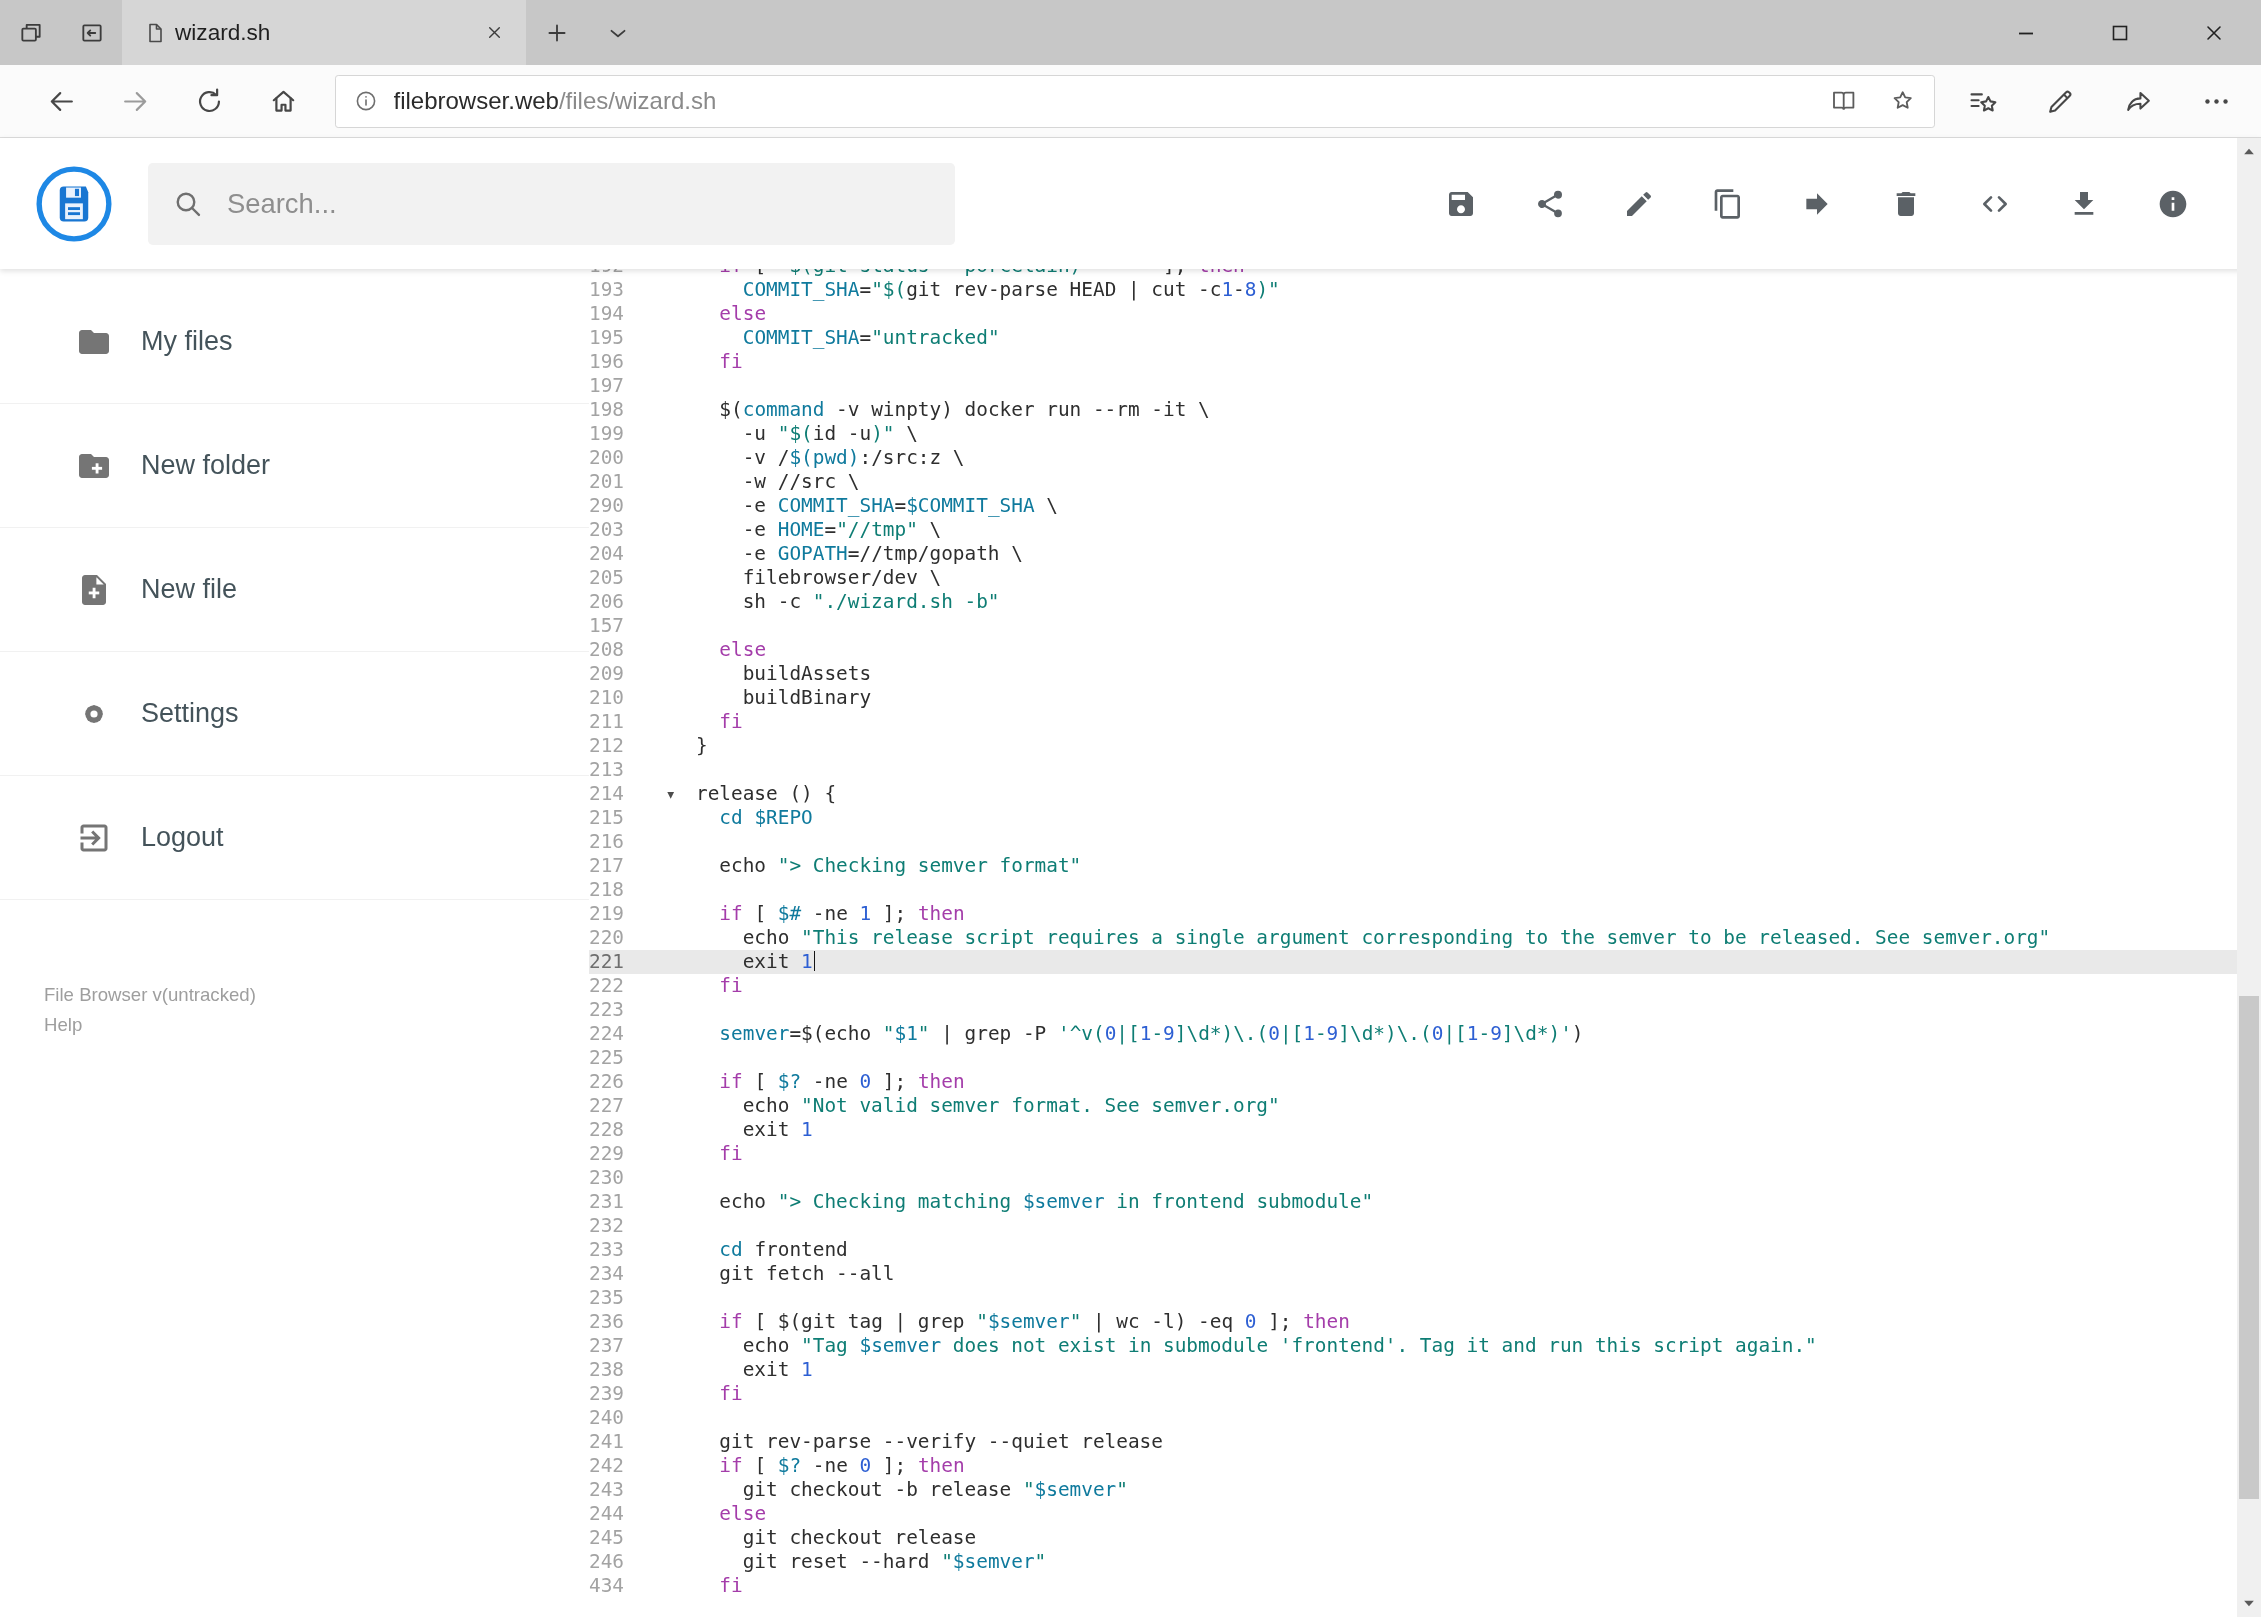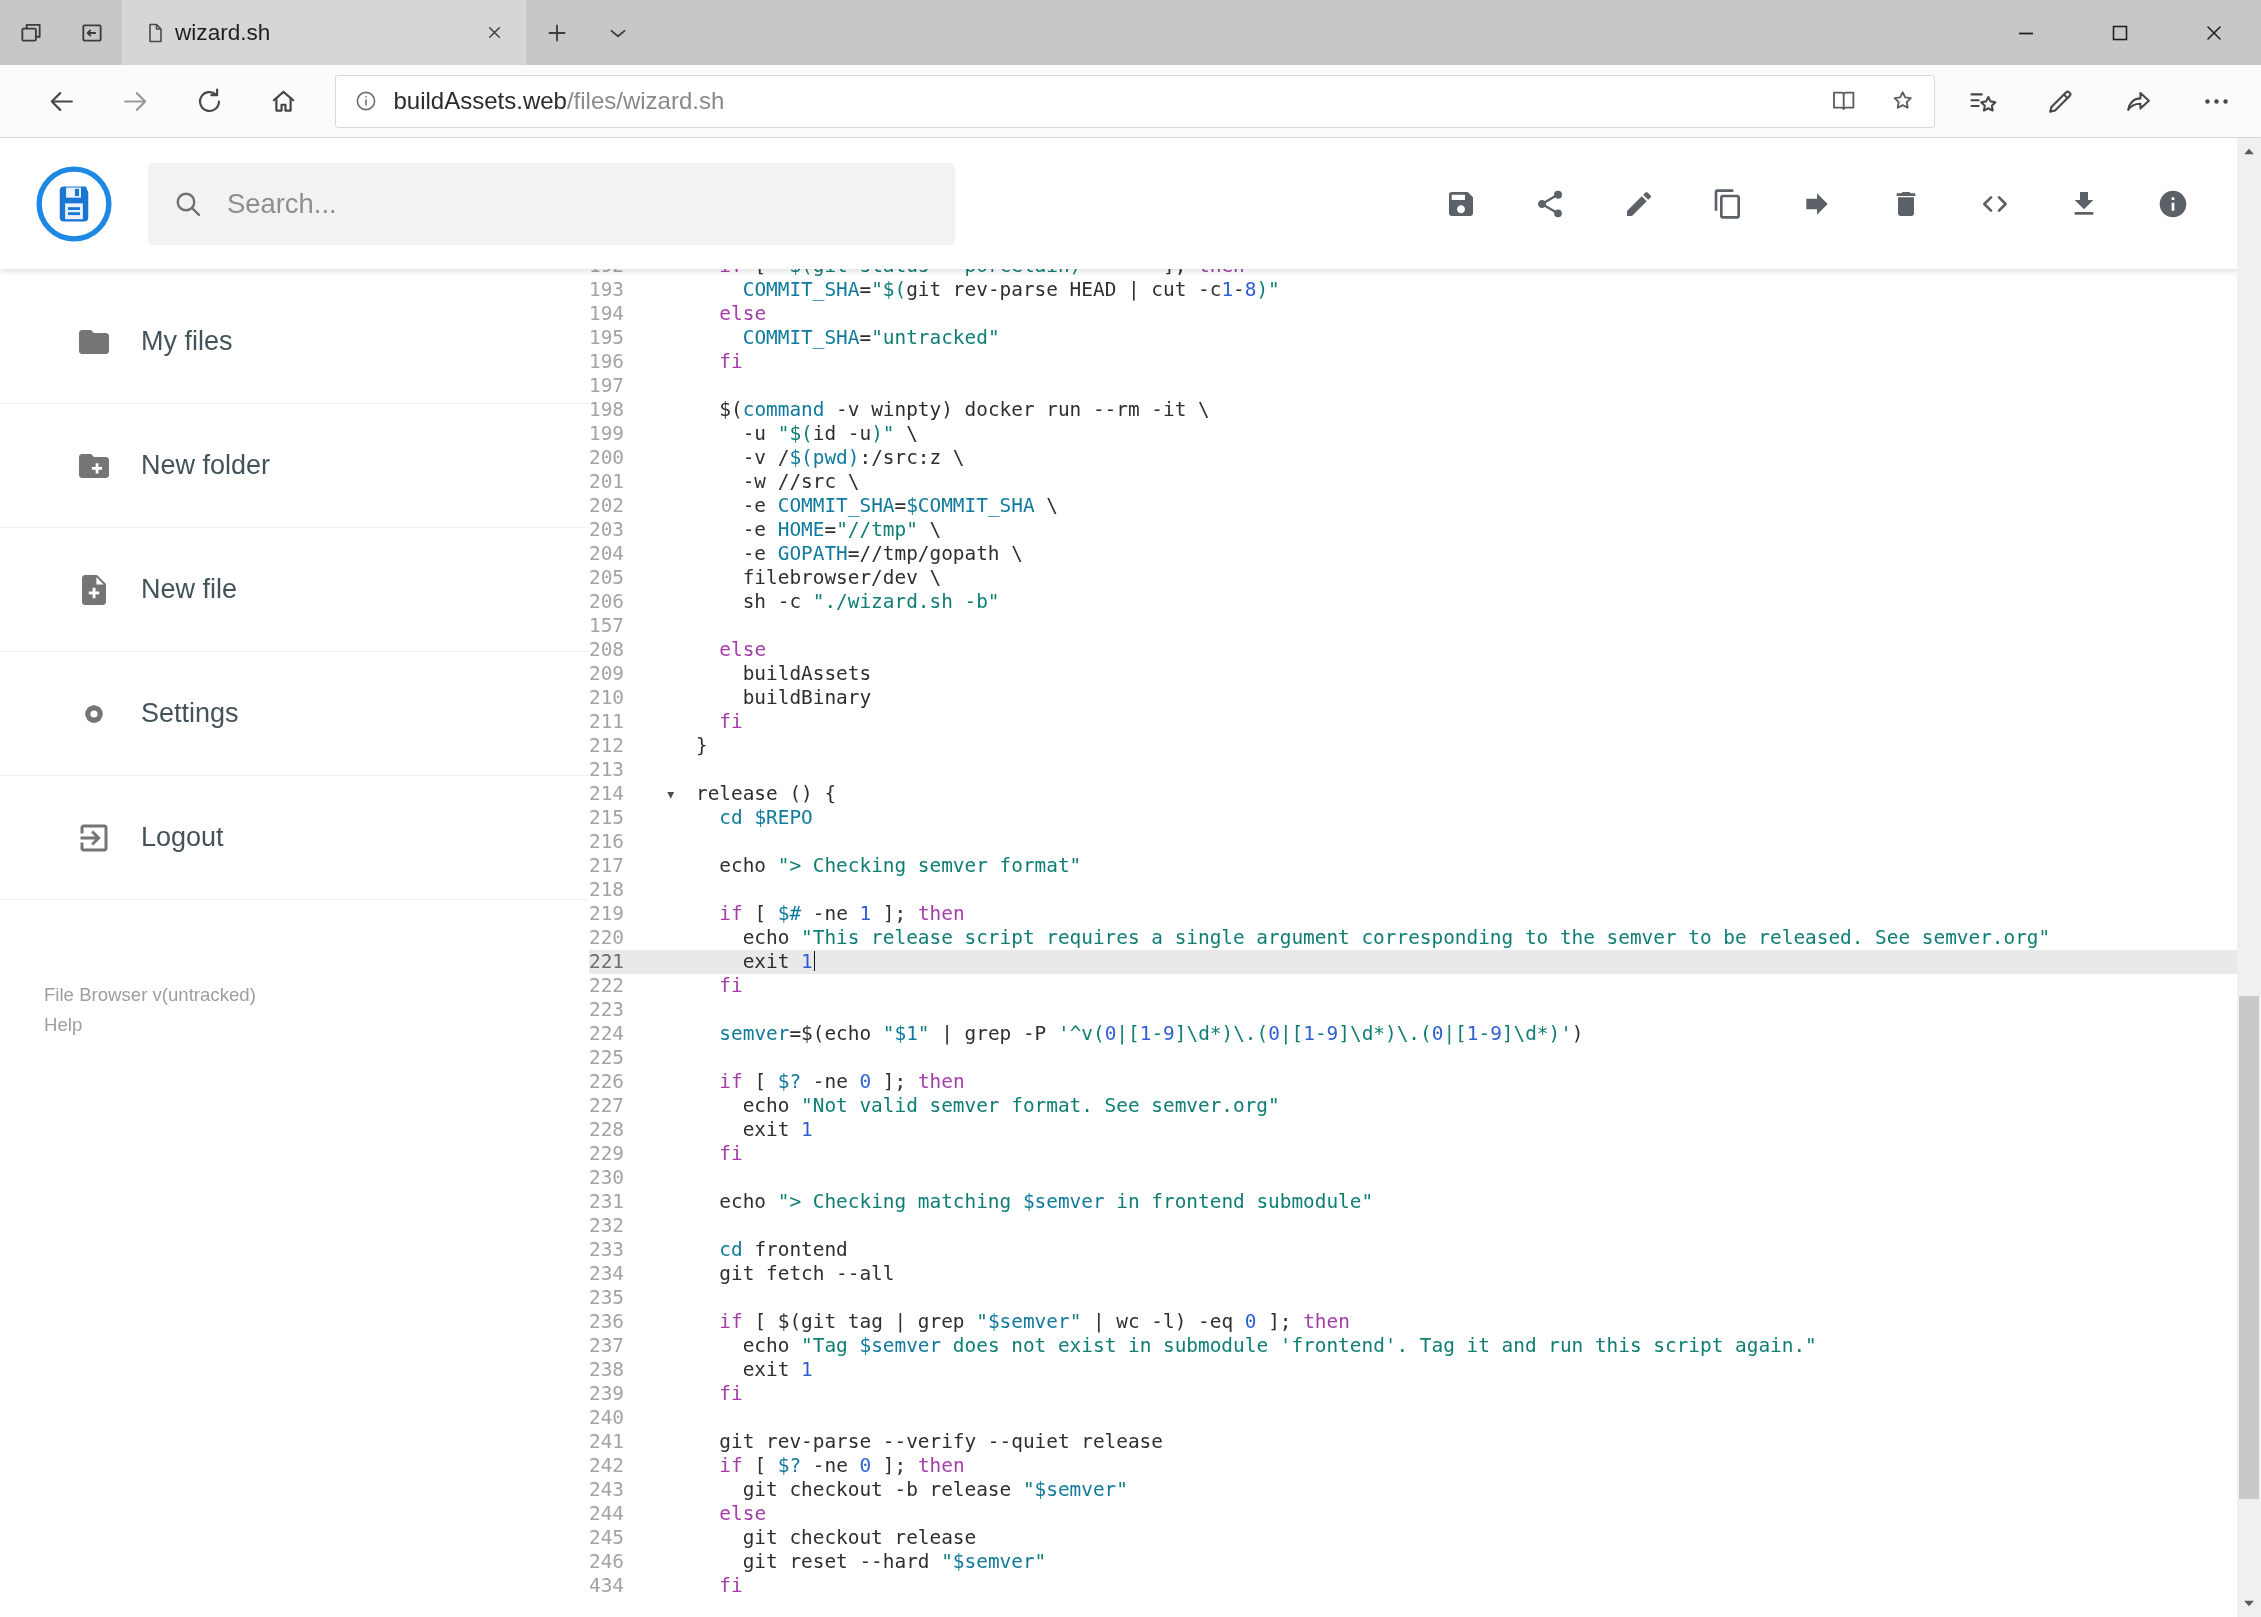--- a/index.html
+++ b/index.html
@@ -168,21 +168,21 @@
         </svg>
     </div>
     <div class="address-bar">
       <span class="addr-icon">
         <svg viewBox="0 0 24 24" fill="none" stroke="currentColor" stroke-width="1.6" stroke-linecap="round">
             <circle cx="12" cy="12" r="8.6"></circle>
             <path d="M12 11v5"></path>
             <path d="M12 7.7v.2"></path>
           </svg>
       </span>
-      <span class="url"><span>buildAssets.web</span><span class="path">/files/wizard.sh</span></span>
+      <span class="url"><span>filebrowser.web</span><span class="path">/files/wizard.sh</span></span>
       <span class="addr-right">
         <span style="display:flex">
           <svg viewBox="0 0 24 24" fill="none" stroke="currentColor" stroke-width="1.6" stroke-linejoin="round">
               <path d="M12 7c0-1.1-.9-2-2-2H3.5v13H10c1.1 0 2 .9 2 2m0-13v13m0-13c0-1.1.9-2 2-2h6.5v13H14c-1.1 0-2 .9-2 2"></path>
             </svg>
         </span>
         <span style="display:flex">
           <svg viewBox="0 0 24 24" fill="none" stroke="currentColor" stroke-width="1.6" stroke-linejoin="round">
               <path d="m12 4.6 2.2 4.5 4.9.7-3.6 3.5.9 4.9L12 15.9l-4.4 2.3.9-4.9-3.6-3.5 4.9-.7z"></path>
             </svg>
@@ -355,21 +355,21 @@
             <div class="code-line clip"><span class="gutter-cell">192</span><span class="code-text"><span class="tk-p">  </span><span class="tk-k">if</span><span class="tk-p"> [ </span><span class="tk-s">"$(git status --porcelain)"</span><span class="tk-p"> = </span><span class="tk-s">""</span><span class="tk-p"> ]; </span><span class="tk-k">then</span></span></div>
             <div class="code-line"><span class="gutter-cell">193</span><span class="code-text"><span class="tk-p">    </span><span class="tk-v">COMMIT_SHA</span><span class="tk-p">=</span><span class="tk-s">"$(</span><span class="tk-p">git rev-parse HEAD | cut -c</span><span class="tk-n">1</span><span class="tk-p">-</span><span class="tk-n">8</span><span class="tk-s">)"</span></span></div>
             <div class="code-line"><span class="gutter-cell">194</span><span class="code-text"><span class="tk-p">  </span><span class="tk-k">else</span></span></div>
             <div class="code-line"><span class="gutter-cell">195</span><span class="code-text"><span class="tk-p">    </span><span class="tk-v">COMMIT_SHA</span><span class="tk-p">=</span><span class="tk-s">"untracked"</span></span></div>
             <div class="code-line"><span class="gutter-cell">196</span><span class="code-text"><span class="tk-p">  </span><span class="tk-k">fi</span></span></div>
             <div class="code-line"><span class="gutter-cell">197</span><span class="code-text"></span></div>
             <div class="code-line"><span class="gutter-cell">198</span><span class="code-text"><span class="tk-p">  $(</span><span class="tk-v">command</span><span class="tk-p"> -v winpty) docker run --rm -it \</span></span></div>
             <div class="code-line"><span class="gutter-cell">199</span><span class="code-text"><span class="tk-p">    -u </span><span class="tk-s">"$(</span><span class="tk-p">id -u</span><span class="tk-s">)"</span><span class="tk-p"> \</span></span></div>
             <div class="code-line"><span class="gutter-cell">200</span><span class="code-text"><span class="tk-p">    -v /</span><span class="tk-v">$(pwd)</span><span class="tk-p">:/src:z \</span></span></div>
             <div class="code-line"><span class="gutter-cell">201</span><span class="code-text"><span class="tk-p">    -w //src \</span></span></div>
-            <div class="code-line"><span class="gutter-cell">202</span><span class="code-text"><span class="tk-p">    -e </span><span class="tk-v">COMMIT_SHA</span><span class="tk-p">=</span><span class="tk-v">$COMMIT_SHA</span><span class="tk-p"> \</span></span></div>
+            <div class="code-line"><span class="gutter-cell">290</span><span class="code-text"><span class="tk-p">    -e </span><span class="tk-v">COMMIT_SHA</span><span class="tk-p">=</span><span class="tk-v">$COMMIT_SHA</span><span class="tk-p"> \</span></span></div>
             <div class="code-line"><span class="gutter-cell">203</span><span class="code-text"><span class="tk-p">    -e </span><span class="tk-v">HOME</span><span class="tk-p">=</span><span class="tk-s">"//tmp"</span><span class="tk-p"> \</span></span></div>
             <div class="code-line"><span class="gutter-cell">204</span><span class="code-text"><span class="tk-p">    -e </span><span class="tk-v">GOPATH</span><span class="tk-p">=//tmp/gopath \</span></span></div>
             <div class="code-line"><span class="gutter-cell">205</span><span class="code-text"><span class="tk-p">    filebrowser/dev \</span></span></div>
             <div class="code-line"><span class="gutter-cell">206</span><span class="code-text"><span class="tk-p">    sh -c </span><span class="tk-s">"./wizard.sh -b"</span></span></div>
             <div class="code-line"><span class="gutter-cell">157</span><span class="code-text"></span></div>
             <div class="code-line"><span class="gutter-cell">208</span><span class="code-text"><span class="tk-p">  </span><span class="tk-k">else</span></span></div>
             <div class="code-line"><span class="gutter-cell">209</span><span class="code-text"><span class="tk-p">    buildAssets</span></span></div>
             <div class="code-line"><span class="gutter-cell">210</span><span class="code-text"><span class="tk-p">    buildBinary</span></span></div>
             <div class="code-line"><span class="gutter-cell">211</span><span class="code-text"><span class="tk-p">  </span><span class="tk-k">fi</span></span></div>
             <div class="code-line"><span class="gutter-cell">212</span><span class="code-text"><span class="tk-p">}</span></span></div>

